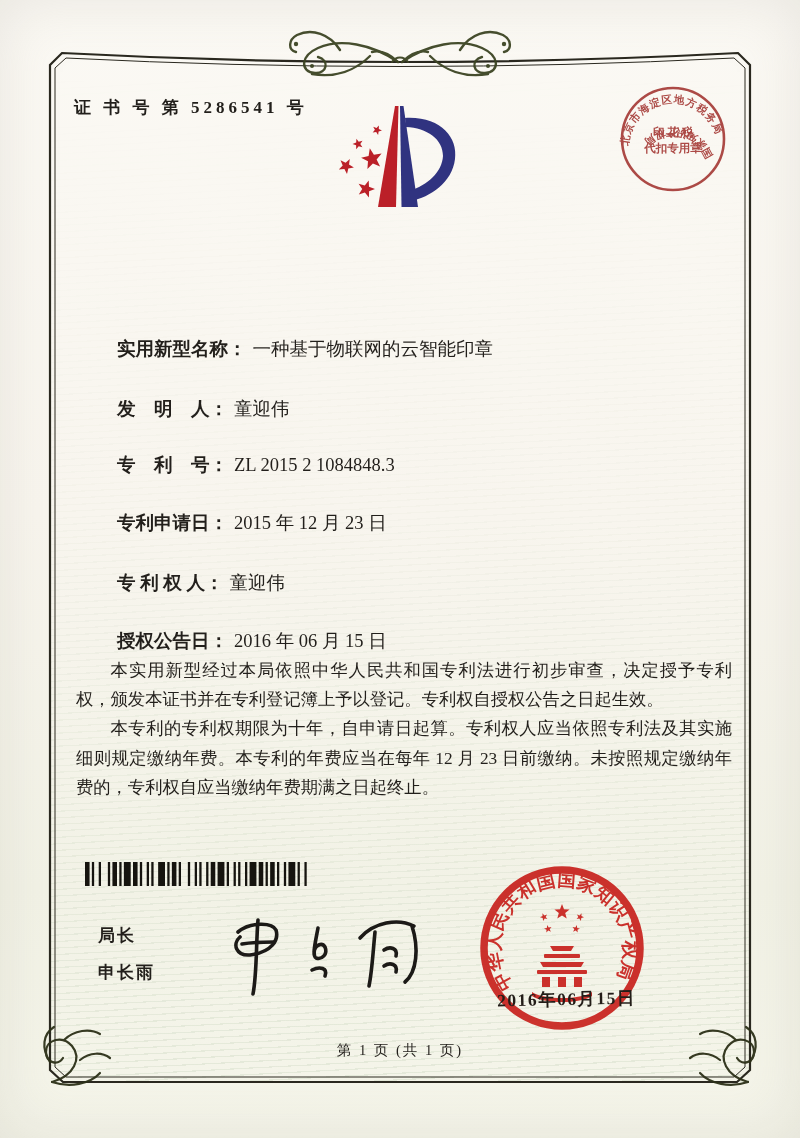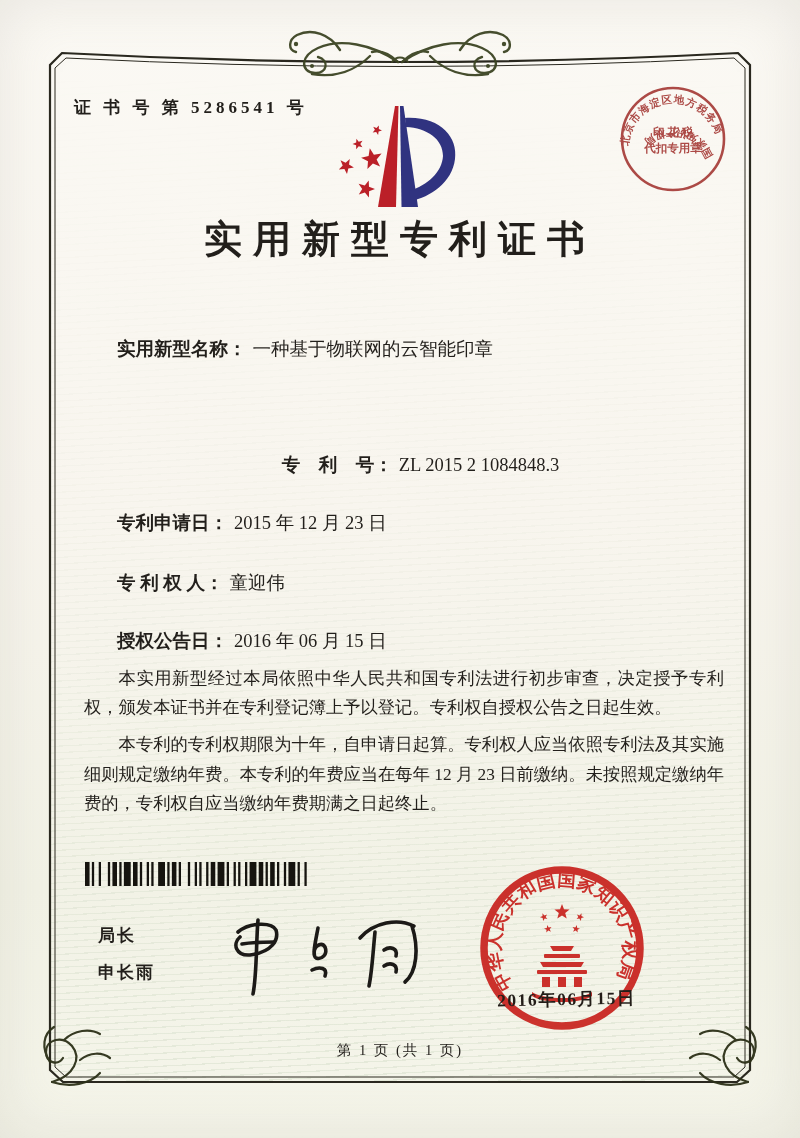--- a/index.html
+++ b/index.html
@@ -20,23 +20,23 @@
     -webkit-mask-image:linear-gradient(to bottom,rgba(0,0,0,0) 0%,rgba(0,0,0,.25) 45%,rgba(0,0,0,.8) 85%,#000 100%);
     mask-image:linear-gradient(to bottom,rgba(0,0,0,0) 0%,rgba(0,0,0,.25) 45%,rgba(0,0,0,.8) 85%,#000 100%);
     pointer-events:none;
   }
   .frame-svg{left:0;top:0;width:800px;height:1138px;pointer-events:none;}
   .cert-no{left:74px;top:96px;font-size:17px;font-weight:600;letter-spacing:4px;}
   .title{left:0;right:0;top:214px;text-align:center;font-size:38px;font-weight:700;letter-spacing:11px;}
   .field{left:84px;width:640px;font-size:18.5px;white-space:nowrap;}
   .field b{font-weight:600;margin-left:33px;}
   .field .val{font-weight:500;margin-left:6px;}
-  .f0{top:336px;} .f1{top:396px;} .f2{top:452px;text-align:center;} .f3{top:510px;} .f4{top:570px;} .f5{top:628px;}
+  .f0{top:336px;} .f1{top:396px;} .f2{top:452px;} .f3{top:510px;} .f4{top:570px;} .f5{top:628px;}
   .body-text{left:76px;top:656px;width:656px;font-size:17.3px;line-height:29.2px;text-align:justify;}
-  .body-text p{margin:8px;text-indent:2em;font-family:Liberation Serif, serif;}
+  .body-text p{margin:0;text-indent:2em;font-family:Liberation Serif, serif;}
   .barcode{left:85px;top:862px;width:224px;height:24px;}
   .sig-title{left:98px;top:924px;font-size:17px;font-weight:700;letter-spacing:2px;}
   .sig-name{left:98px;top:961px;font-size:17px;font-weight:600;letter-spacing:2px;}
   .sig-svg{left:212px;top:892px;width:230px;height:115px;}
   .seal-svg{left:466px;top:854px;width:192px;height:192px;}
   .seal-date{left:497px;top:987px;font-size:17.5px;font-weight:700;letter-spacing:1.5px;color:#231d18;transform:rotate(-1.2deg);z-index:3;}
   .footer{left:0;right:0;top:1041px;text-align:center;font-size:14.5px;letter-spacing:2px;}
   .stamp-svg{left:612px;top:76px;width:130px;height:130px;opacity:.92;}
   .logo-svg{left:332px;top:104px;width:132px;height:106px;}
 </style>
@@ -101,24 +101,26 @@
         <polygon points="24.4,34.7 26.7,37.8 30.5,36.8 28.3,40.0 30.4,43.3 26.7,42.2 24.2,45.2 24.1,41.3 20.5,39.9 24.2,38.6"></polygon>
         <polygon points="17.8,55.0 17.0,60.6 21.9,63.5 16.3,64.4 15.0,69.9 12.4,64.9 6.8,65.4 10.7,61.4 8.5,56.2 13.6,58.7"></polygon>
         <polygon points="37.8,44.2 41.9,50.8 49.6,49.6 44.6,55.5 48.1,62.4 40.9,59.5 35.4,65.0 36.0,57.3 29.1,53.7 36.6,51.9"></polygon>
         <polygon points="36.7,76.4 37.0,82.7 43.0,84.9 37.1,87.2 36.9,93.5 32.9,88.6 26.8,90.4 30.2,85.1 26.6,79.8 32.8,81.4"></polygon>
       </g>
     <polygon points="63,2 66.5,2 64,103 46,103" fill="#bb2028"></polygon>
     <polygon points="68,2 71.5,2 86,103 69.5,103" fill="#303380"></polygon>
     <path d="M73,14 C108,12 126,33 123,55 C120,79 98,93 79,97 L77,87 C96,81 110,68 111,52 C111,35 95,24 74,23 Z" fill="#303380"></path>
   </svg>
 
-  <div class="abs title">实用新型专利证书</div>
 
   <div class="abs field f0">
     <b>实用新型名称：</b><span class="val">一种基于物联网的云智能印章</span>
+  </div>
+  <div class="abs field f1">
+    <b>发　明　人：</b><span class="val">童迎伟</span>
   </div>
   <div class="abs field f2">
     <b>专　利　号：</b><span class="val">ZL 2015 2 1084848.3</span>
   </div>
   <div class="abs field f3">
     <b>专利申请日：</b><span class="val">2015 年 12 月 23 日</span>
   </div>
   <div class="abs field f4">
     <b>专 利 权 人：</b><span class="val">童迎伟</span>
   </div>

